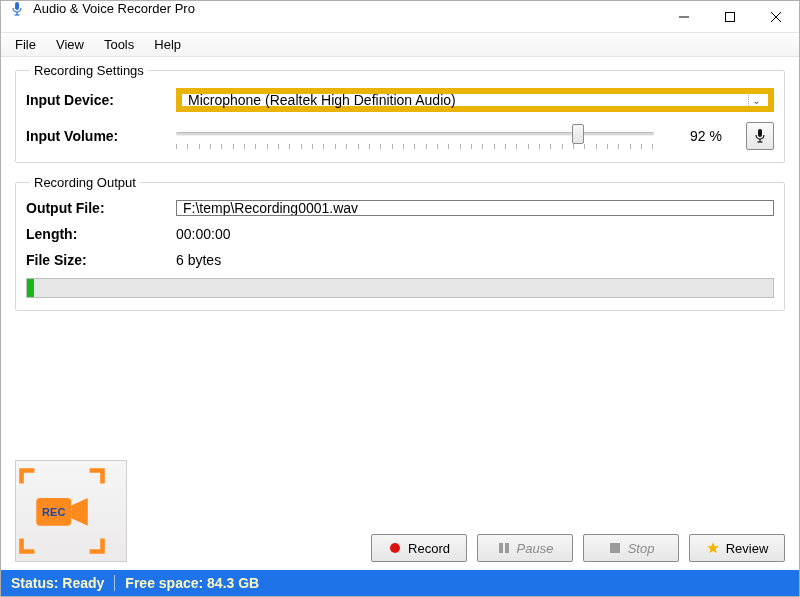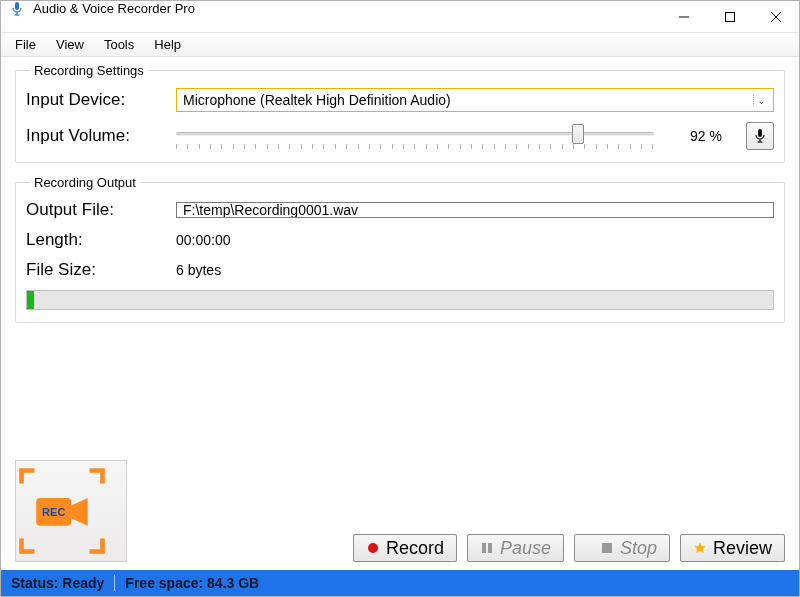--- a/index.html
+++ b/index.html
@@ -73,28 +73,29 @@
   }
 
   .form-row {
     display: flex;
     align-items: center;
     margin-bottom: 10px;
   }
   .form-row:last-child { margin-bottom: 0; }
   .form-label {
     width: 150px;
-    font-size: 17px;
+    font-size: 14px;
+    font-weight: bold;
   }
   .form-value { flex: 1; font-size: 14px; }
 
   .combo {
     flex: 1;
     height: 24px;
-    border: 1px solid #eab308;
+    border: 6px solid #eab308;
     background: #fff;
     display: flex; align-items: center;
     padding: 0 4px 0 6px;
     position: relative;
     font-size: 14px;
   }
   .combo .chev {
     width: 16px; text-align: center;
     border-left: 1px dotted #b0b0b0;
     font-size: 10px; color: #555;
@@ -190,34 +191,34 @@
   .rec-tile svg { width: 92px; height: 92px; }
   .action-row {
     display: flex;
     gap: 10px;
   }
   .btn {
     min-width: 96px;
     height: 28px;
     border: 1px solid #8c8c8c;
     background: linear-gradient(#f6f6f6,#e6e6e6);
-    display: flex; align-items: center; justify-content: flex-end;
+    display: flex; align-items: center; justify-content: center;
     gap: 6px;
-    font-size: 18px;
+    font-size: 13px;
     padding: 0 12px;
     border-radius: 2px;
   }
   .btn.disabled { color: #8a8a8a; font-style: italic; }
   .btn .ico { width:14px; height:14px; display:flex; align-items:center; justify-content:center; }
 
   
   .statusbar {
     height: 26px;
     background: #1e73e8;
-    color: #0f172a;
+    color: #fef9c3;
     display: flex; align-items: center;
     font-size: 14px; font-weight: 600;
     padding: 0 10px;
     gap: 10px;
   }
   .statusbar .sep {
     width: 1px; height: 16px; background: rgba(255,255,255,0.6);
   }
 </style>
 </head>

